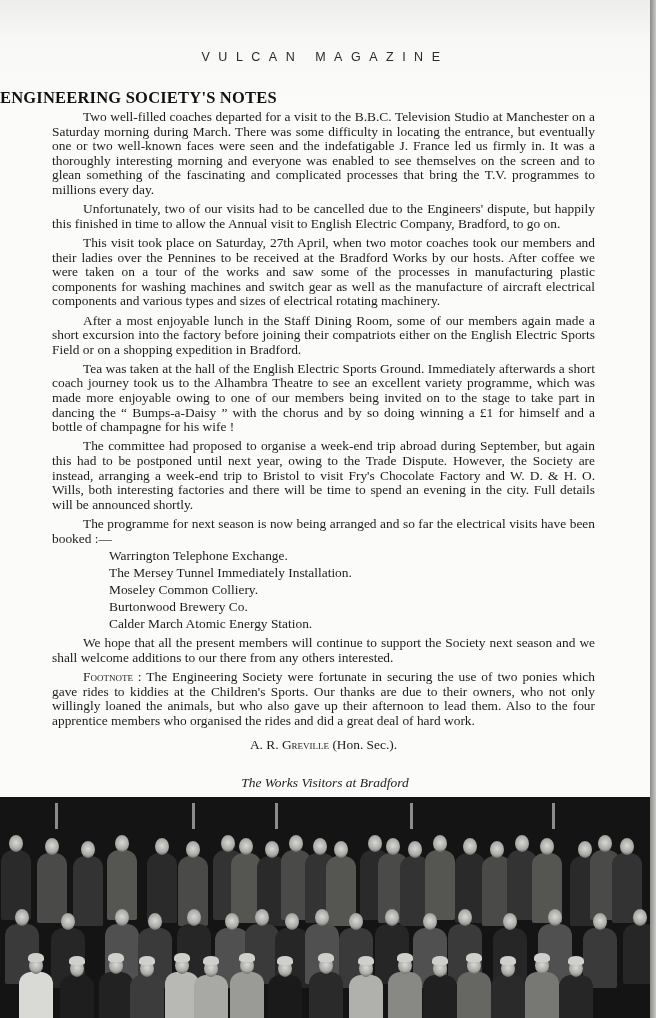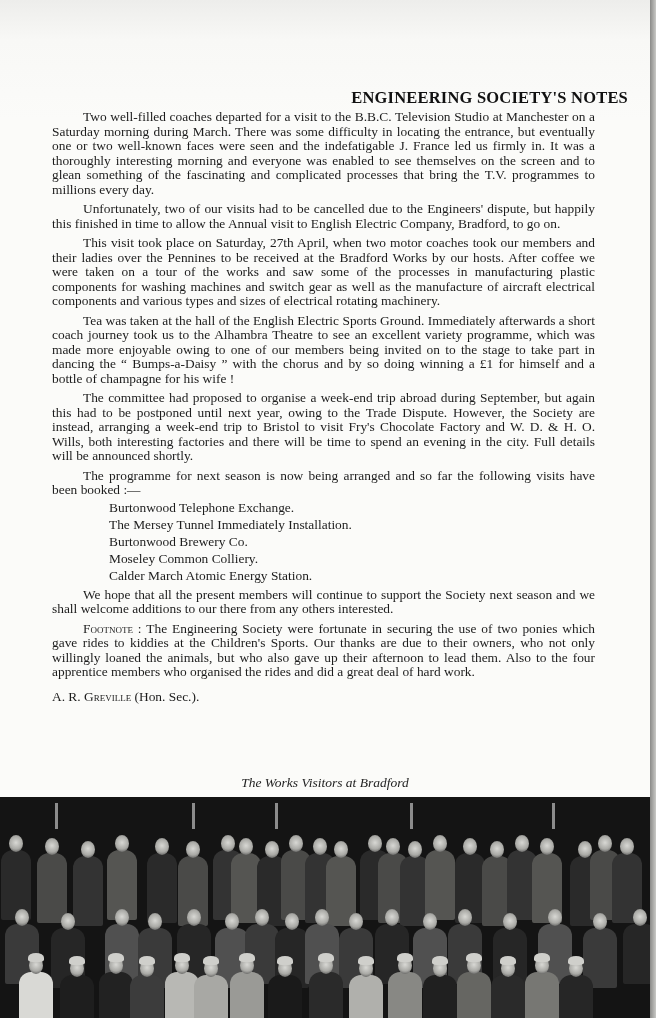--- a/index.html
+++ b/index.html
@@ -1,51 +1,53 @@
 <!DOCTYPE html>
 <html><head>
 <meta charset="utf-8">
 <style>
   html,body{margin:0;padding:0;}
   body{width:656px;height:1018px;overflow:hidden;background:#f4f4f2;position:relative;font-family:"Liberation Serif","DejaVu Serif",serif;color:#1c1c1c;}
   .page{position:absolute;left:0;top:0;width:650px;height:1018px;background:linear-gradient(180deg,#ededeb 0px,#f8f8f6 40px,#fbfbf9 120px,#fbfbf9 100%);}
   .edge{position:absolute;left:650px;top:0;width:6px;height:1018px;background:linear-gradient(90deg,#8a8a88,#c9c9c6);}
   .masthead{position:absolute;top:50px;left:0;width:650px;text-align:center;font-family:"Liberation Sans","DejaVu Sans",sans-serif;font-size:12.5px;letter-spacing:8.5px;color:#2a2a2a;}
-  .title{position:absolute;top:88px;left:0;width:628px;text-align:right;font-weight:bold;font-size:16.5px;letter-spacing:0.2px;color:#111;}
+  .title{position:absolute;top:88px;left:0;width:628px;text-align:left;font-weight:bold;font-size:16.5px;letter-spacing:0.2px;color:#111;}
   .body{position:absolute;top:110px;left:52px;width:543px;font-size:13.4px;line-height:14.6px;}
   .body p{margin:0 0 4.6px 0;text-align:justify;text-align-last:left;text-indent:31px;hyphens:none;}
   .visits{margin:1px 0 4px 0;padding:0;list-style:none;}
   .visits li{padding-left:57px;line-height:17px;}
   .sc{font-variant:small-caps;}
-  .signature{text-align:left;margin-top:10px;}
+  .signature{text-align:center;margin-top:10px;}
   .caption{position:absolute;top:775px;left:0;width:650px;text-align:center;font-style:italic;font-size:13.5px;color:#222;}
   .photo{position:absolute;left:0;top:797px;width:650px;height:221px;background:#141414;overflow:hidden;}
   .photo .post{position:absolute;top:6px;width:3px;height:26px;background:#8c8c8c;}
   .head{position:absolute;border-radius:50%;background:radial-gradient(circle at 50% 45%,#d8d8d4 0%,#a9a9a5 55%,#3a3a3a 100%);}
   .body-shape{position:absolute;border-radius:12px 12px 2px 2px;}
   .hat{position:absolute;border-radius:50% 50% 30% 30%;background:#cfcfcb;}
 </style>
 </head>
 <body>
 
 <div class="page">
+  <div class="masthead">VULCAN MAGAZINE</div>
   <div class="title">ENGINEERING SOCIETY'S NOTES</div>
 
   <div class="body">
     <p>Two well-filled coaches departed for a visit to the B.B.C. Television Studio at Manchester on a Saturday morning during March. There was some difficulty in locating the entrance, but eventually one or two well-known faces were seen and the indefatigable J. France led us firmly in. It was a thoroughly interesting morning and everyone was enabled to see themselves on the screen and to glean something of the fascinating and complicated processes that bring the T.V. programmes to millions every day.</p>
     <p>Unfortunately, two of our visits had to be cancelled due to the Engineers' dispute, but happily this finished in time to allow the Annual visit to English Electric Company, Bradford, to go on.</p>
     <p>This visit took place on Saturday, 27th April, when two motor coaches took our members and their ladies over the Pennines to be received at the Bradford Works by our hosts. After coffee we were taken on a tour of the works and saw some of the processes in manufacturing plastic components for washing machines and switch gear as well as the manufacture of aircraft electrical components and various types and sizes of electrical rotating machinery.</p>
+    <p>After a most enjoyable lunch in the Staff Dining Room, some of our members again made a short excursion into the factory before joining their compatriots either on the English Electric Sports Field or on a shopping expedition in Bradford.</p>
     <p>Tea was taken at the hall of the English Electric Sports Ground. Immediately afterwards a short coach journey took us to the Alhambra Theatre to see an excellent variety programme, which was made more enjoyable owing to one of our members being invited on to the stage to take part in dancing the “ Bumps-a-Daisy ” with the chorus and by so doing winning a £1 for himself and a bottle of champagne for his wife !</p>
     <p>The committee had proposed to organise a week-end trip abroad during September, but again this had to be postponed until next year, owing to the Trade Dispute. However, the Society are instead, arranging a week-end trip to Bristol to visit Fry's Chocolate Factory and W. D. &amp; H. O. Wills, both interesting factories and there will be time to spend an evening in the city. Full details will be announced shortly.</p>
-    <p style="margin-bottom:0">The programme for next season is now being arranged and so far the following visits have been booked :—</p>
+    <p style="margin-bottom:0">The programme for next season is now being arranged and so far the electrical visits have been booked :—</p>
     <ul class="visits">
-      <li>Burtonwood Telephone Exchange.</li>
+      <li>Warrington Telephone Exchange.</li>
       <li>The Mersey Tunnel Immediately Installation.</li>
+      <li>Moseley Common Colliery.</li>
       <li>Burtonwood Brewery Co.</li>
-      <li>Moseley Common Colliery.</li>
       <li>Calder March Atomic Energy Station.</li>
     </ul>
     <p>We hope that all the present members will continue to support the Society next season and we shall welcome additions to our there from any others interested.</p>
     <p><span class="sc">Footnote :</span><span> The Engineering Society were fortunate in securing the use of two ponies which gave rides to kiddies at the Children's Sports. Our thanks are due to their owners, who not only willingly loaned the animals, but who also gave up their afternoon to lead them. Also to the four apprentice members who organised the rides and did a great deal of hard work.</span></p>
     <div class="signature"><span>A. R. </span><span class="sc">Greville</span><span> (Hon. Sec.).</span></div>
   </div>
 
   <div class="caption">The Works Visitors at Bradford</div>
 
   <div class="photo" id="photo">

